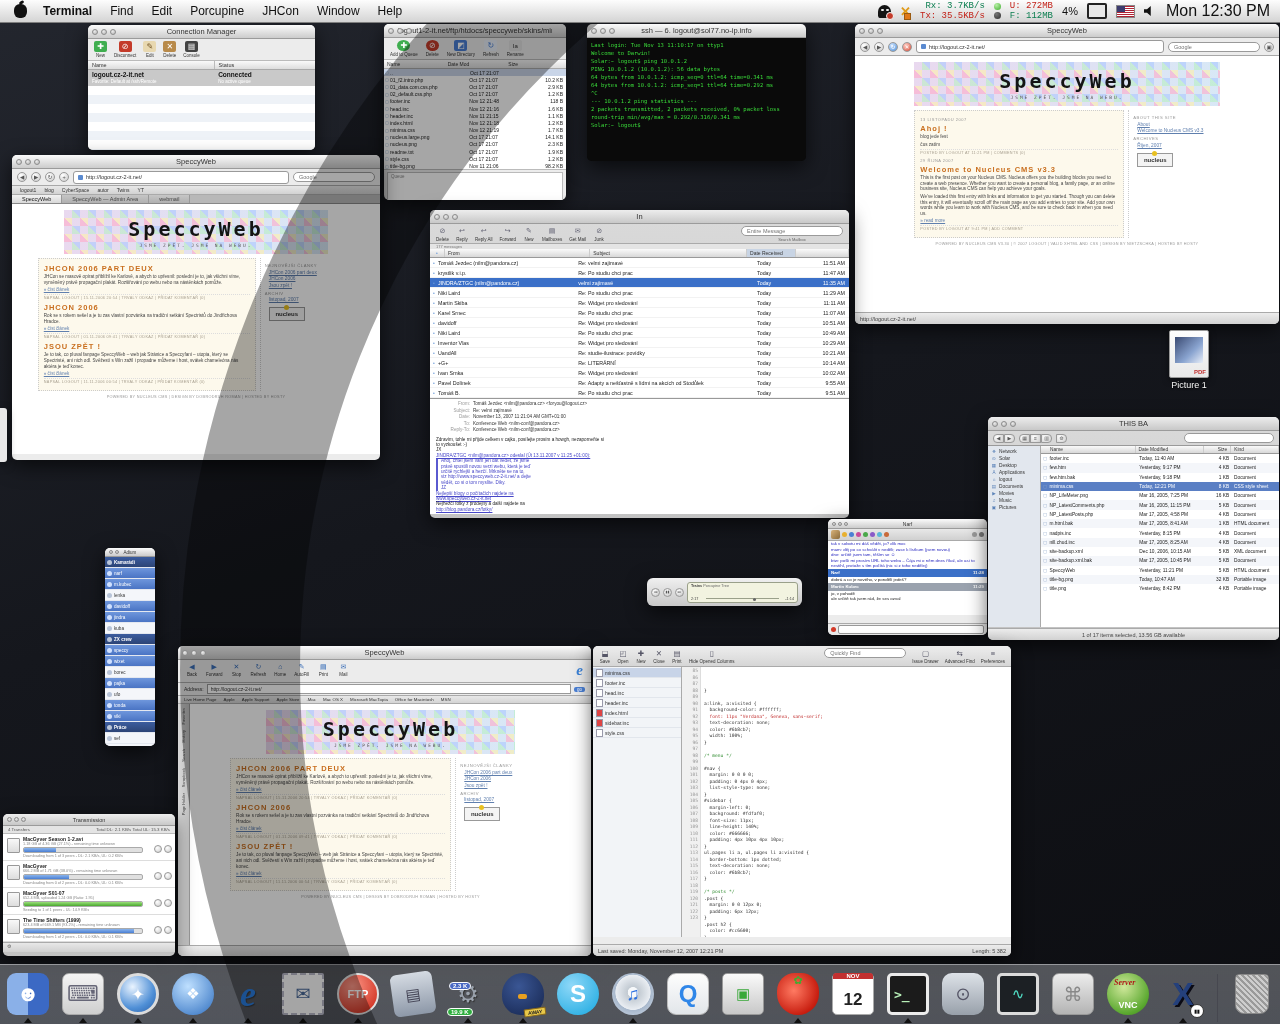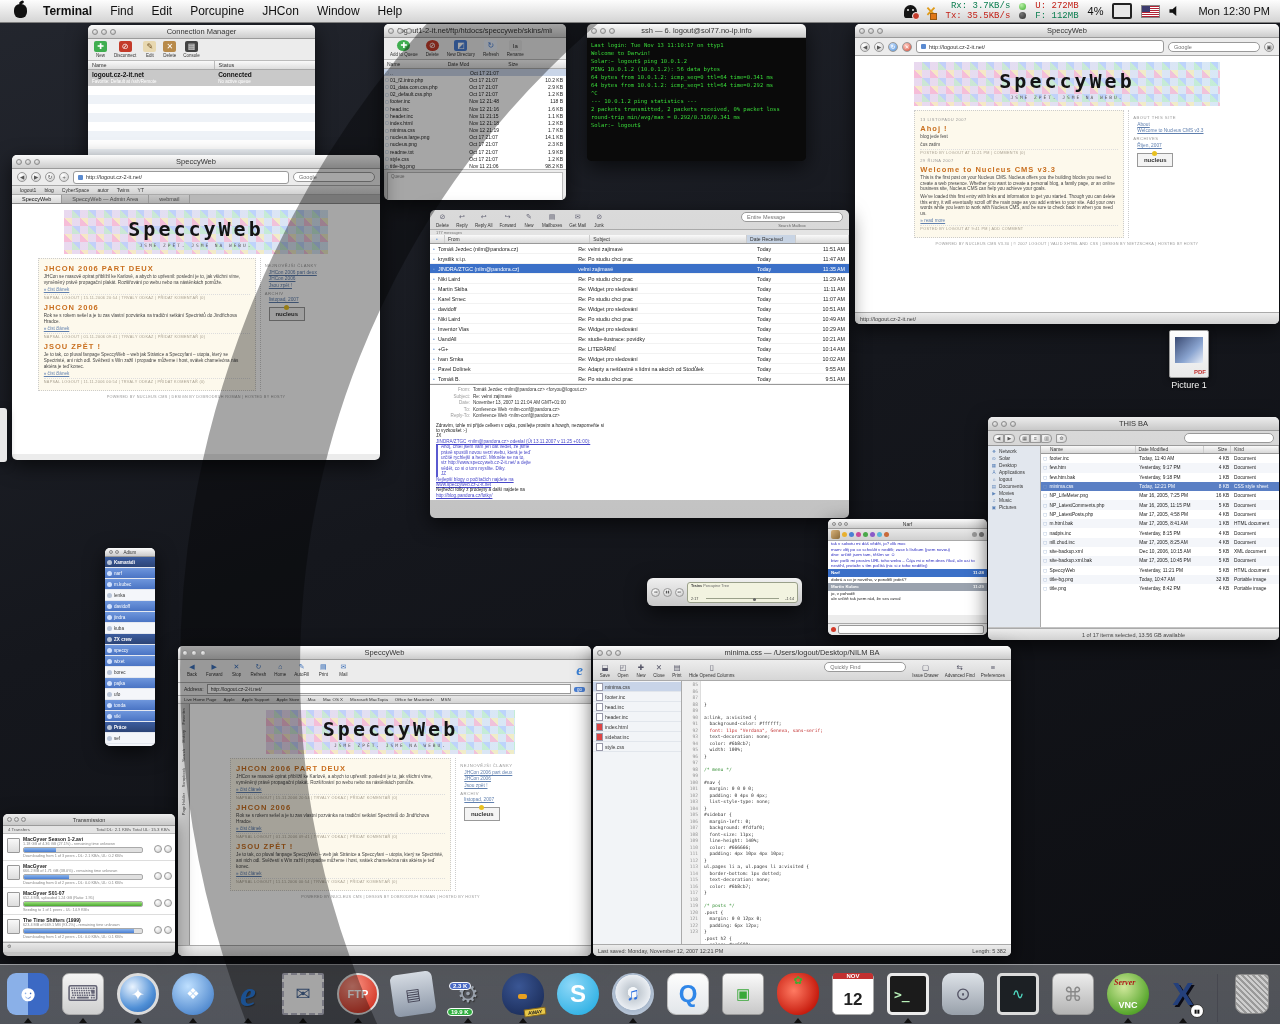--- a/index.html
+++ b/index.html
@@ -31,21 +31,21 @@
   .led{width:7px;height:7px;border-radius:50%}
   .led.on{background:radial-gradient(circle at 35% 30%,#b9f0a8,#3fae2f)}
   .led.off{background:radial-gradient(circle at 35% 30%,#777,#2d2d2d)}
   .memmeter{font-size:9px;line-height:10px;font-family:"Liberation Mono",monospace}
   .mu{color:#c22017}.mf{color:#0a7d4f}
   .battpct{font-size:11px}
   .dispico{width:16px;height:12px;border:2px solid #222;border-radius:2px;background:#e8e8e8;position:relative}
   .flag{width:17px;height:11px;background:linear-gradient(#b22234 0 9%,#fff 9% 18%,#b22234 18% 27%,#fff 27% 36%,#b22234 36% 45%,#fff 45% 54%,#b22234 54% 63%,#fff 63% 72%,#b22234 72% 81%,#fff 81% 90%,#b22234 90%);position:relative;border:.5px solid #888}
   .flag::before{content:"";position:absolute;left:0;top:0;width:8px;height:6px;background:#3c3b6e}
   .spk{width:11px;height:10px;background:#111;clip-path:polygon(0 32%,28% 32%,62% 0,62% 100%,28% 68%,0 68%)}
-  .clock{font-size:11px;margin-left:9px}
+  .clock{font-size:16px;margin-left:2px}
   
   .w{position:absolute;box-shadow:0 6px 20px rgba(0,0,0,.65);border-radius:5px;background:#ececec;overflow:hidden}
   .tbar{height:13px;display:flex;align-items:center;gap:3px;background:linear-gradient(#fbfbfb,#cccccc);border-bottom:1px solid #9b9b9b;padding:0 4px;position:relative}
   .tbar .ttl{position:absolute;left:14px;right:14px;text-align:center;font-size:7.5px;color:#333;white-space:nowrap;overflow:hidden}
   .lts{display:flex;gap:3px;z-index:1}
   .lt{width:6px;height:6px;border-radius:50%;background:radial-gradient(circle at 35% 30%,#ececec,#b5b5b5);border:.5px solid #8d8d8d;box-sizing:border-box}
   .metal{background:linear-gradient(#dadada,#c2c2c2)}
   .metal .tbar{background:linear-gradient(#ededed,#c8c8c8)}
   .statusbar{position:absolute;bottom:0;left:0;right:0;height:11px;background:linear-gradient(#ececec,#d2d2d2);border-top:1px solid #aaa;font-size:5.5px;color:#444;display:flex;align-items:center;padding:0 5px;gap:6px}
   input.mini{font-size:5.5px;border:1px solid #9a9a9a;border-radius:7px;padding:1px 5px;background:#fff;color:#555;outline:none;font-family:"Liberation Sans",sans-serif}
@@ -308,21 +308,21 @@
         <span class="mf">F: 112MB</span>
       </span>
       <span class="battpct">4%</span>
       <span class="dispico"></span>
       <span class="flag"></span>
       <span class="spk"></span>
       <span class="clock">Mon 12:30 PM</span>
     </div>
   </div>
 
-  <div class="w" style="left:88px;top:25px;width:227px;height:143px">
+  <div class="w" style="left:88px;top:25px;width:227px;height:125px">
     <div class="tbar">
       <span class="lts">
           <span class="lt"></span>
           <span class="lt"></span>
           <span class="lt"></span>
         </span>
       <span class="ttl">Connection Manager</span>
     </div>
     <div class="cm-tools">
 
@@ -652,20 +652,28 @@
               <a class="sbl">listopad, 2007</a>
             </div>
           <div class="nbadge">nucleus</div>
         </div>
       </div>
       <div class="pfoot">POWERED BY NUCLEUS CMS | DESIGN BY DOBRODRUH ROMAN | HOSTED BY HOSTY</div>
     </div>
   </div>
 
   <div class="w metal" style="left:430px;top:210px;width:419px;height:308px">
+    <div class="tbar">
+        <span class="lts">
+          <span class="lt"></span>
+          <span class="lt"></span>
+          <span class="lt"></span>
+        </span>
+      <span class="ttl">In</span>
+      </div>
     <div class="mail-tools">
       <span style="display:flex;gap:7px">
 
       <span class="tool">
           <span class="tg">⊘</span>
           <span>Delete</span>
         </span>
           <span class="tool">
           <span class="tg">↩</span>
           <span>Reply</span>
@@ -1342,28 +1350,20 @@
             <div class="nbadge">nucleus</div>
           </div>
         </div>
         <div class="pfoot">POWERED BY NUCLEUS CMS | DESIGN BY DOBRODRUH ROMAN | HOSTED BY HOSTY</div>
       </div>
     </div>
     <div class="statusbar" style="height:10px"></div>
   </div>
 
   <div class="w" style="left:593px;top:646px;width:418px;height:310px">
-    <div class="tbar">
-        <span class="lts">
-          <span class="lt"></span>
-          <span class="lt"></span>
-          <span class="lt"></span>
-        </span>
-      <span class="ttl">minima.css — /Users/logout/Desktop/NILM BA</span>
-      </div>
     <div class="ed-tools">
       <span style="display:flex;gap:6px">
 
       <span class="tool">
           <span class="tg">⬓</span>
           <span>Save</span>
         </span>
           <span class="tool">
           <span class="tg">◰</span>
           <span>Open</span>

